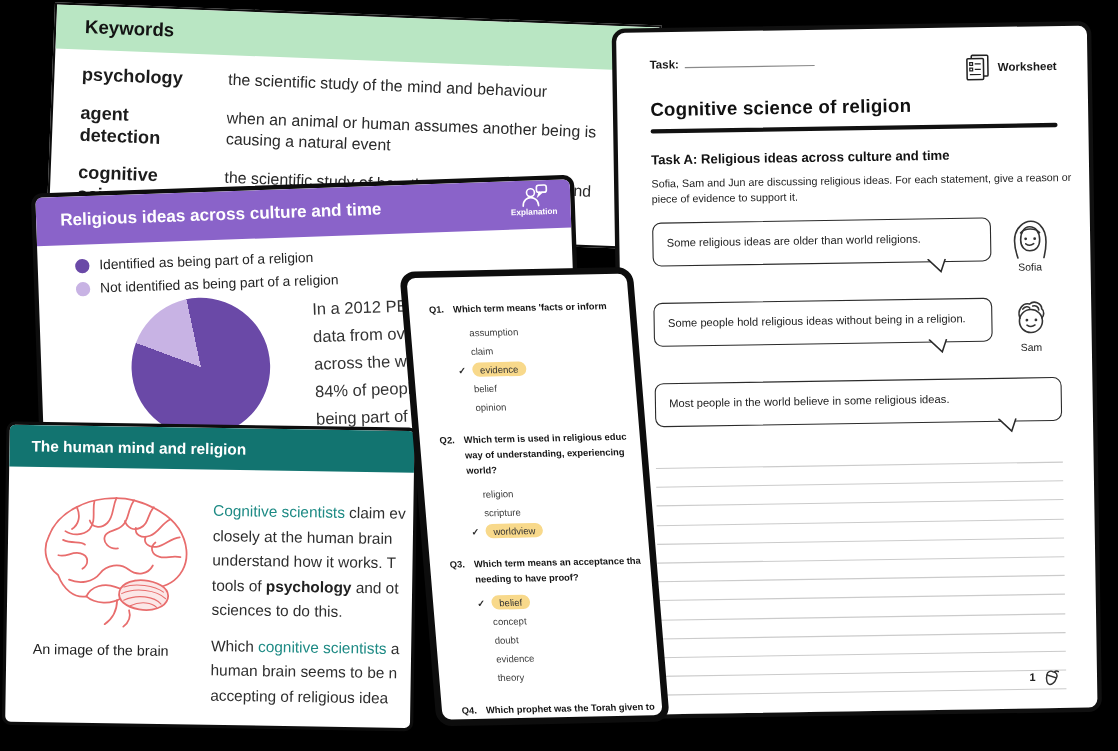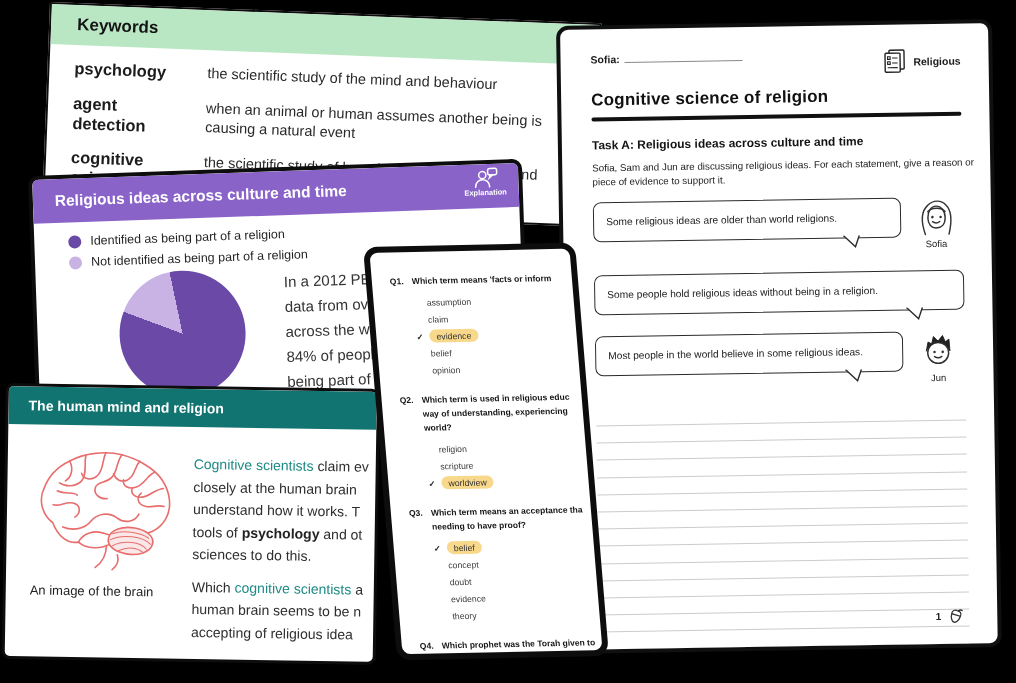--- a/index.html
+++ b/index.html
@@ -186,35 +186,35 @@
           <div class="tc-line"><span>Which </span><span class="seg-teal">cognitive scientists</span><span> a</span></div>
           <div class="tc-line"><span>human brain seems to be n</span></div>
           <div class="tc-line"><span>accepting of religious idea</span></div>
         </div>
       </div>
   </div>
 
   <div class="card worksheet">
     <div class="ws-top">
       <div class="ws-name">
-        <span>Sofia:</span><span class="ws-name-line"></span>
+        <span>Task:</span><span class="ws-name-line"></span>
       </div>
       <div class="ws-type">
         <svg width="26" height="25" viewBox="0 0 26 25">
           <g fill="#fff" stroke="#222" stroke-width="1.4">
             <rect x="7.5" y="1.5" width="15" height="19" rx="1"></rect>
             <rect x="3.5" y="4.5" width="15" height="19" rx="1"></rect>
           </g>
           <g fill="none" stroke="#222" stroke-width="1.1">
             <rect x="6" y="8" width="2.6" height="2.6"></rect>
             <rect x="6" y="13" width="2.6" height="2.6"></rect>
             <path d="M10.5,9.3 L16,9.3 M10.5,14.3 L16,14.3 M6,19 L16,19"></path>
           </g>
         </svg>
-        <span>Religious</span>
+        <span>Worksheet</span>
       </div>
     </div>
     <div class="ws-title">Cognitive science of religion</div>
     <div class="ws-rule"></div>
     <div class="ws-task">Task A: Religious ideas across culture and time</div>
     <div class="ws-intro">Sofia, Sam and Jun are discussing religious ideas. For each statement, give a reason or piece of evidence to support it.</div>
 
     <div class="ws-statements">
       <div class="ws-row">
         <div class="bubble">
@@ -238,40 +238,42 @@
         </div>
       </div>
 
       <div class="ws-row">
         <div class="bubble">
           <span class="bubble-text">Some people hold religious ideas without being in a religion.</span>
           <svg class="tail" width="20" height="13" viewBox="0 0 20 13">
               <path d="M1,0 L13,11.5 L17,0" fill="#fff" stroke="#2b2b2b" stroke-width="1.4"></path>
             </svg>
         </div>
+        <div class="ws-char">
+          <svg width="40" height="40" viewBox="0 0 44 44">
+            <g fill="none" stroke="#333" stroke-width="1.6" stroke-linecap="round">
+              <circle cx="22" cy="24" r="11.5" fill="#fff"></circle>
+              <path d="M11,21 C8,13 14,5 21,7 C25,3 33,6 33,12 C36,14 35,19 33,21"></path>
+              <path d="M14,12 C16,9 20,9 21,11"></path>
+              <path d="M24,9 C27,8 30,10 30,13"></path>
+              <path d="M18,28 Q22,31 26,28"></path>
+            </g>
+            <circle cx="18" cy="23" r="1.4" fill="#333"></circle>
+              <circle cx="27" cy="23" r="1.4" fill="#333"></circle>
+          </svg>
+          <div class="ws-char-name">Sam</div>
+        </div>
       </div>
 
       <div class="ws-row">
         <div class="bubble">
           <span class="bubble-text">Most people in the world believe in some religious ideas.</span>
           <svg class="tail" width="20" height="13" viewBox="0 0 20 13">
               <path d="M1,0 L13,11.5 L17,0" fill="#fff" stroke="#2b2b2b" stroke-width="1.4"></path>
             </svg>
-        </div>
-        <div class="ws-char">
-          <svg width="40" height="40" viewBox="0 0 44 44">
-            <circle cx="22" cy="24" r="11.5" fill="#fff" stroke="#333" stroke-width="1.6"></circle>
-            <path d="M9,22 L11,12 L15,14 L17,6 L22,11 L27,5 L30,12 L34,9 L35,22 C31,14 27,12 22,12 C17,12 12,15 9,22 Z" fill="#222" stroke="#222" stroke-width="1"></path>
-            <g fill="none" stroke="#333" stroke-width="1.6" stroke-linecap="round">
-                <path d="M18,28 Q22,31 26,28"></path>
-              </g>
-            <circle cx="18" cy="23" r="1.4" fill="#333"></circle>
-              <circle cx="27" cy="23" r="1.4" fill="#333"></circle>
-          </svg>
-          <div class="ws-char-name">Jun</div>
         </div>
       </div>
     </div>
 
     <div class="ws-lines">
         <div class="ws-line"></div>
         <div class="ws-line"></div>
         <div class="ws-line"></div>
         <div class="ws-line"></div>
         <div class="ws-line"></div>

